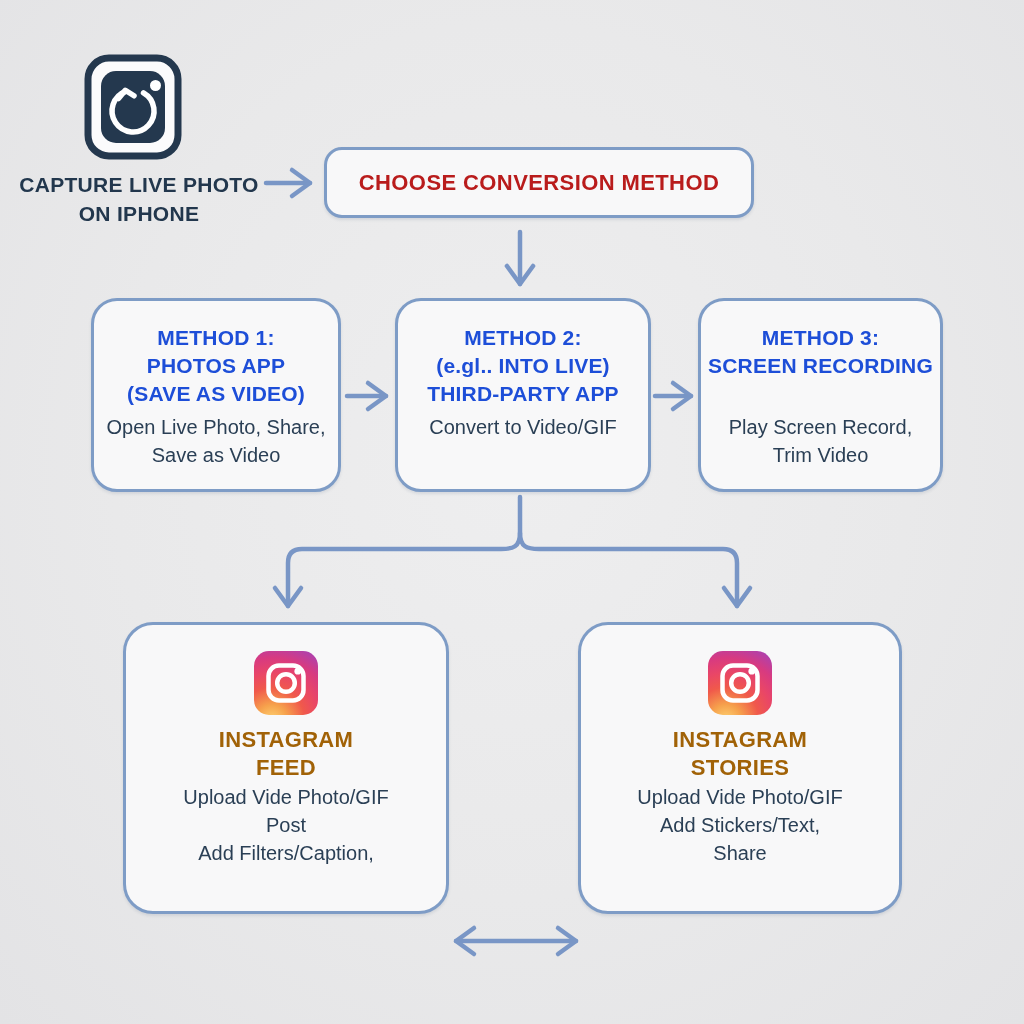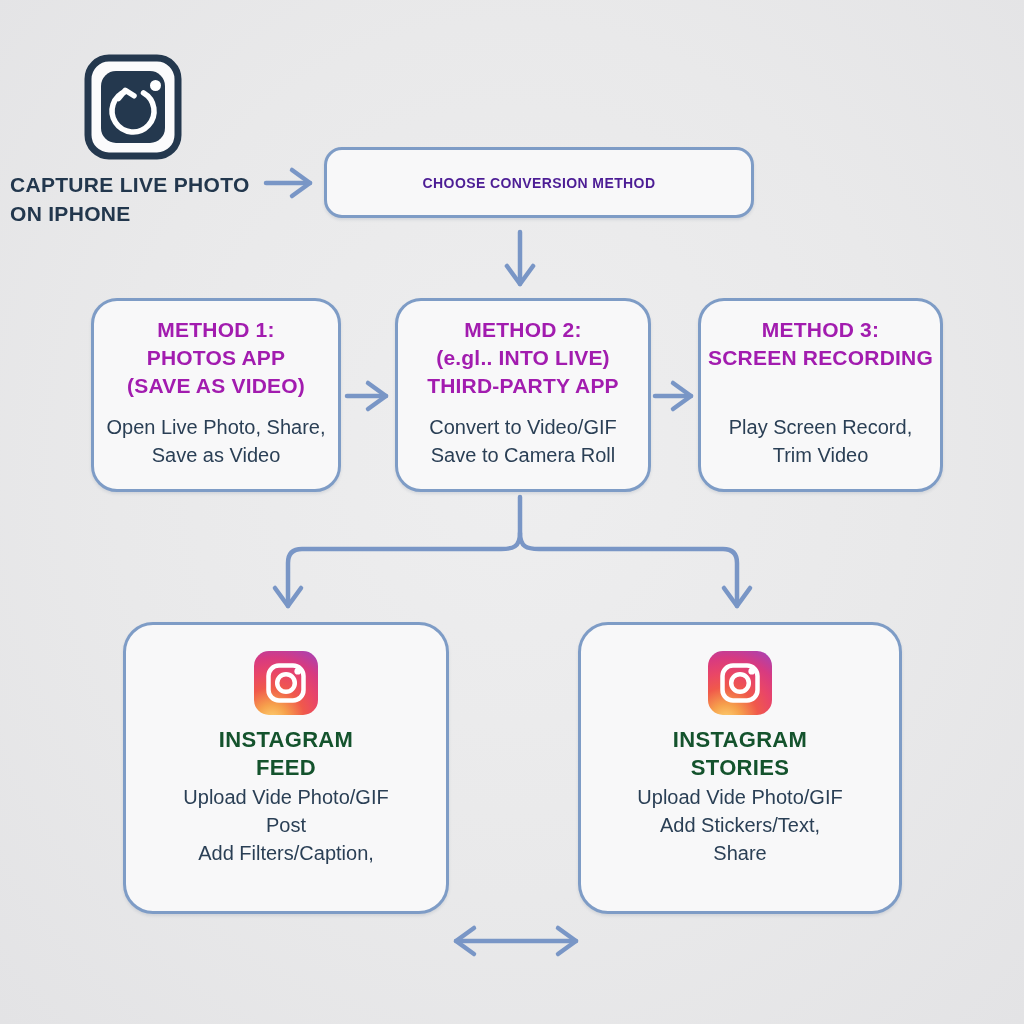--- a/index.html
+++ b/index.html
@@ -21,52 +21,52 @@
     border:3.5px solid #7e9cc6;
     box-sizing:border-box;
     box-shadow:0 2px 3px rgba(80,100,130,0.15);
     text-align:center;
     color:#22374d;
   }
 
   .start-icon{position:absolute;left:84px;top:54px;width:98px;height:106px;}
   .start-label{
     position:absolute;left:10px;top:170px;width:258px;
-    font-weight:bold;font-size:21px;line-height:29px;
+    text-align:center;font-weight:bold;font-size:21px;line-height:29px;
     color:#22374d;letter-spacing:0.3px;
   }
 
   .choose-box{
     left:324px;top:147px;width:430px;height:71px;border-radius:18px;
     display:flex;align-items:center;justify-content:center;
   }
   .choose-box .box-title{
-    font-weight:bold;font-size:14px;letter-spacing:0.4px;color:#4c1d95;text-align:center;
+    font-weight:bold;font-size:22px;letter-spacing:0.4px;color:#b91c1c;text-align:center;
   }
 
   .method-box{top:298px;height:194px;border-radius:26px;}
   .m1{left:91px;width:250px;}
   .m2{left:395px;width:256px;}
   .m3{left:698px;width:245px;}
   .method-title{
     padding-top:15px;font-weight:bold;font-size:21px;line-height:28px;
-    letter-spacing:0.2px;color:#a21caf;
+    letter-spacing:0.2px;color:#1d4ed8;margin-top:8px;
   }
   .method-body{
     position:absolute;left:0;right:0;top:112px;
     font-size:20px;line-height:28px;color:#2a3f55;
   }
 
   .output-box{top:622px;height:292px;border-radius:30px;}
   .feed{left:123px;width:326px;}
   .stories{left:578px;width:324px;}
   .ig-icon{margin:26px auto 0 auto;width:64px;height:64px;}
   .output-title{
     margin-top:11px;font-weight:bold;font-size:22px;line-height:28px;
-    letter-spacing:0.3px;color:#14532d;
+    letter-spacing:0.3px;color:#a16207;
   }
   .output-body{
     margin-top:1px;font-size:20px;line-height:28px;color:#2a3f55;
   }
 </style>
 </head>
 <body>
 
 <div class="canvas">
 
@@ -120,21 +120,20 @@
   </div>
 
   <div class="box method-box m2">
     <div class="method-title">
       <div>METHOD 2:</div>
       <div>(e.gl.. INTO LIVE)</div>
       <div>THIRD-PARTY APP</div>
     </div>
     <div class="method-body">
       <div>Convert to Video/GIF</div>
-      <div>Save to Camera Roll</div>
     </div>
   </div>
 
   <div class="box method-box m3">
     <div class="method-title">
       <div>METHOD 3:</div>
       <div>SCREEN RECORDING</div>
     </div>
     <div class="method-body">
       <div>Play Screen Record,</div>

